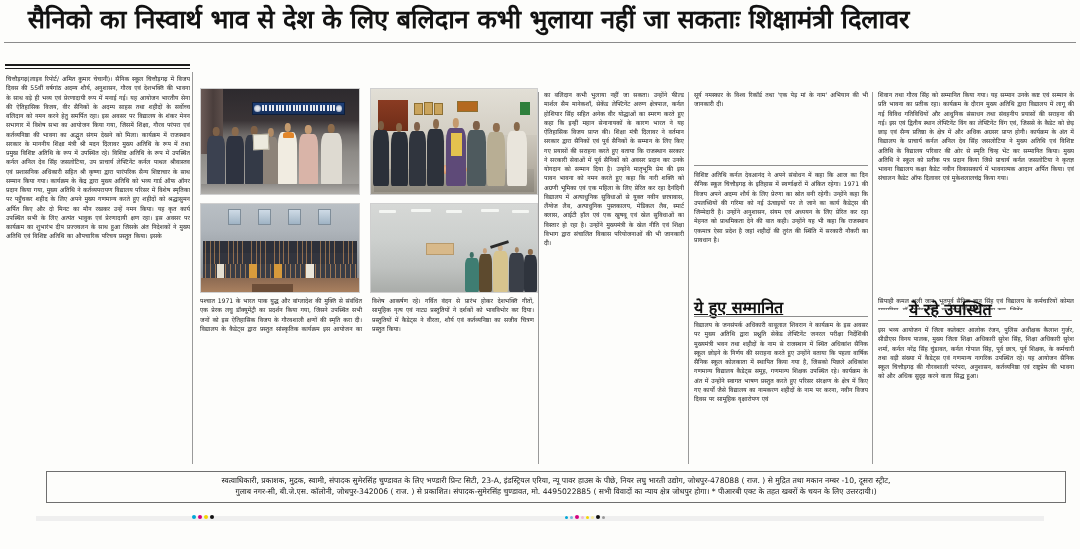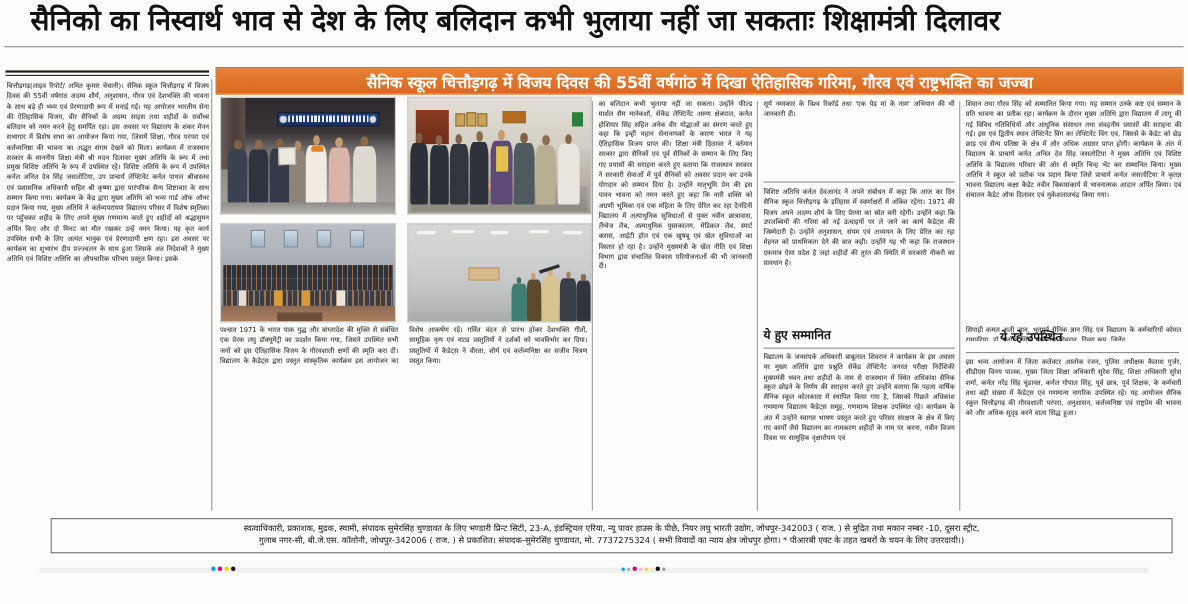--- a/index.html
+++ b/index.html
@@ -79,21 +79,21 @@
 
   
   .subhead{
     position:absolute;
     font-family:"DejaVu Sans","Liberation Sans",sans-serif;
     font-weight:bold;
     color:#111;
     line-height:1.26;
   }
   .subhead.lg{font-size:12.4px;}
-  .subhead.md{font-size:11px;}
+  .subhead.md{font-size:16px;text-decoration:underline;}
   .hrule{position:absolute;height:1px;background:#8e8e8e;}
 
   
   .photo{
     position:absolute;
     overflow:hidden;
     border:0.5px solid #cfcfcf;
     background:#b9bcc0;
   }
   .blurwrap{position:absolute;inset:0;filter:blur(0.35px);}
@@ -176,21 +176,20 @@
 <body>
 
 <div class="page">
 
   <div class="headline">सैनिको का निस्वार्थ भाव से देश के लिए बलिदान कभी भुलाया नहीं जा सकताः शिक्षामंत्री दिलावर</div>
   <div class="rule-under-headline"></div>
 
   <div class="brand-rule"></div>
   <div class="brand-rule2"></div>
 
-  <div class="subbanner">सैनिक स्कूल चित्तौड़गढ़ में विजय दिवस की 55वीं वर्षगांठ में दिखा ऐतिहासिक गरिमा, गौरव एवं राष्ट्रभक्ति का जज्बा</div>
 
   <div class="vrule" style="left:192px;top:72px;height:392px;"></div>
   <div class="vrule" style="left:538px;top:92px;height:372px;"></div>
   <div class="vrule" style="left:688px;top:92px;height:372px;"></div>
   <div class="vrule" style="left:872px;top:92px;height:372px;"></div>
 
   <div class="photo" style="left:200px;top:88px;width:158px;height:105px;">
     <div class="blurwrap">
       <div class="p1-bg"></div>
       <div class="p1-curtain"></div>
@@ -380,22 +379,22 @@
   </div>
 
   <div class="subhead md" style="left:878px;top:300px;width:196px;margin-left:31px;">ये रहे उपस्थित</div>
   <div class="hrule" style="left:878px;top:320px;width:194px;"></div>
 
   <div class="col" style="left:878px;top:325px;width:196px;height:139px;">
     <p>इस भव्य आयोजन में जिला कलेक्टर आलोक रंजन, पुलिस अधीक्षक कैलाश गुर्जर, सीडीएस विनय पालक, मुख्य जिला शिक्षा अधिकारी सुरेश सिंह, शिक्षा अधिकारी सुरेश शर्मा, कर्नल नरेंद्र सिंह चुंडावत, कर्नल गोपाल सिंह, पूर्व छात्र, पूर्व शिक्षक, के कर्मचारी तथा बड़ी संख्या में कैडेट्स एवं गणमान्य नागरिक उपस्थित रहे। यह आयोजन सैनिक स्कूल चित्तौड़गढ़ की गौरवशाली परंपरा, अनुशासन, कर्तव्यनिष्ठा एवं राष्ट्रप्रेम की भावना को और अधिक सुदृढ़ करने वाला सिद्ध हुआ।</p>
   </div>
 
   <div class="imprint">
-    <span class="ln">स्वत्वाधिकारी, प्रकाशक, मुद्रक, स्वामी, संपादक सुमेरसिंह चुण्डावत के लिए भण्डारी प्रिन्ट सिटी, 23-A, इंडस्ट्रियल एरिया, न्यू पावर हाउस के पीछे, नियर लघु भारती उद्योग, जोधपुर-342003 ( राज. ) से मुद्रित तथा मकान नम्बर -10, दूसरा स्ट्रीट,</span>
-    <span class="ln">गुलाब नगर-सी, बी.जे.एस. कॉलोनी, जोधपुर-342006 ( राज. ) से प्रकाशित। संपादक-सुमेरसिंह चुण्डावत, मो. 7737275324 ( सभी विवादों का न्याय क्षेत्र जोधपुर होगा। * पीआरबी एक्ट के तहत खबरों के चयन के लिए उत्तरदायी।)</span>
+    <span class="ln">स्वत्वाधिकारी, प्रकाशक, मुद्रक, स्वामी, संपादक सुमेरसिंह चुण्डावत के लिए भण्डारी प्रिन्ट सिटी, 23-A, इंडस्ट्रियल एरिया, न्यू पावर हाउस के पीछे, नियर लघु भारती उद्योग, जोधपुर-478088 ( राज. ) से मुद्रित तथा मकान नम्बर -10, दूसरा स्ट्रीट,</span>
+    <span class="ln">गुलाब नगर-सी, बी.जे.एस. कॉलोनी, जोधपुर-342006 ( राज. ) से प्रकाशित। संपादक-सुमेरसिंह चुण्डावत, मो. 4495022885 ( सभी विवादों का न्याय क्षेत्र जोधपुर होगा। * पीआरबी एक्ट के तहत खबरों के चयन के लिए उत्तरदायी।)</span>
   </div>
 
   <div class="regbar"></div>
   <div class="dotset" style="left:192px;">
     <span class="dot" style="background:#00a7d8;"></span>
     <span class="dot" style="background:#d4007f;"></span>
     <span class="dot" style="background:#f5d400;"></span>
     <span class="dot" style="background:#111111;"></span>
   </div>
   <div class="dotset" style="left:565px;">

